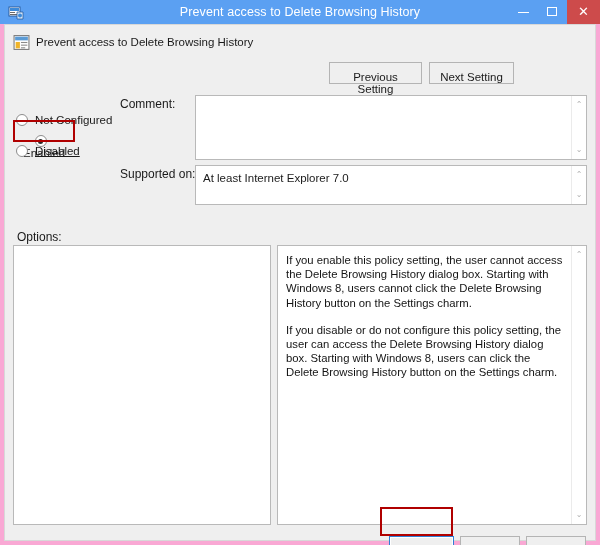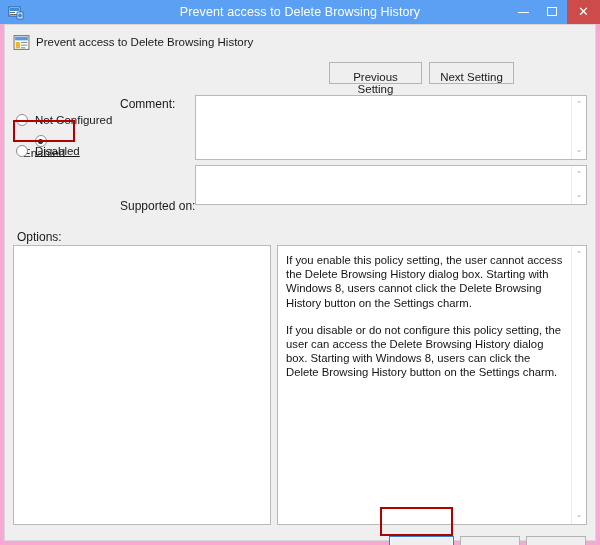--- a/index.html
+++ b/index.html
@@ -186,21 +186,21 @@
     width: 73px; height: 29px;
   }
 
   
   .field-label {
     position: absolute;
     font-size: 12px;
     color: #1a1a1a;
   }
   .label-comment      { left: 115px; top: 72px; }
-  .label-supported-on { left: 115px; top: 142px; margin-top: 32px; }
+  .label-supported-on { left: 115px; top: 142px; }
   .label-options      { left: 12px;  top: 196px; margin-top: 9px; }
   .label-help         { left: 274px; top: 190px; margin-top: 28px; }
 
   
   .textbox {
     position: absolute;
     background: #ffffff;
     border: 1px solid #b9b9b9;
     box-sizing: border-box;
     overflow: hidden;
@@ -345,20 +345,21 @@
     <div class="textbox box-comment">
       <div class="box-text"></div>
       <div class="scrollbar">
         <div class="sb-arrow sb-up">⌃</div>
         <div class="sb-arrow sb-down">⌄</div>
       </div>
     </div>
 
     <div class="field-label label-supported-on">Supported on:</div>
     <div class="textbox box-supported">
+      <div class="box-text">At least Internet Explorer 7.0</div>
       <div class="scrollbar">
         <div class="sb-arrow sb-up">⌃</div>
         <div class="sb-arrow sb-down">⌄</div>
       </div>
     </div>
 
     <div class="field-label label-options">Options:</div>
     <div class="field-label label-help">Help:</div>
 
     <div class="textbox box-options">

